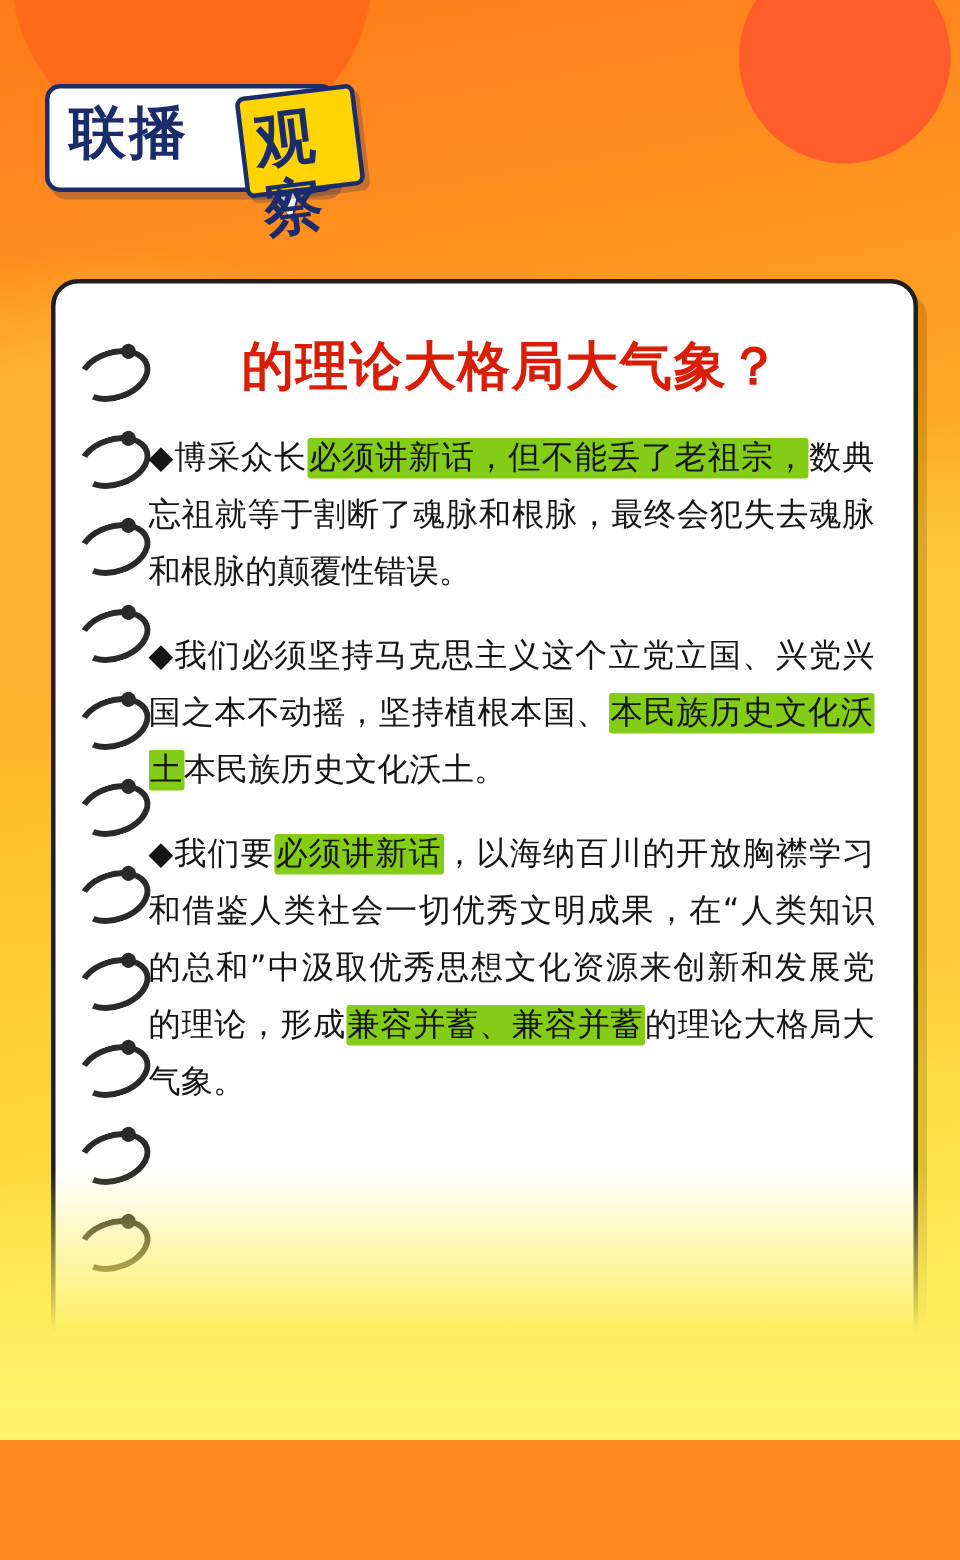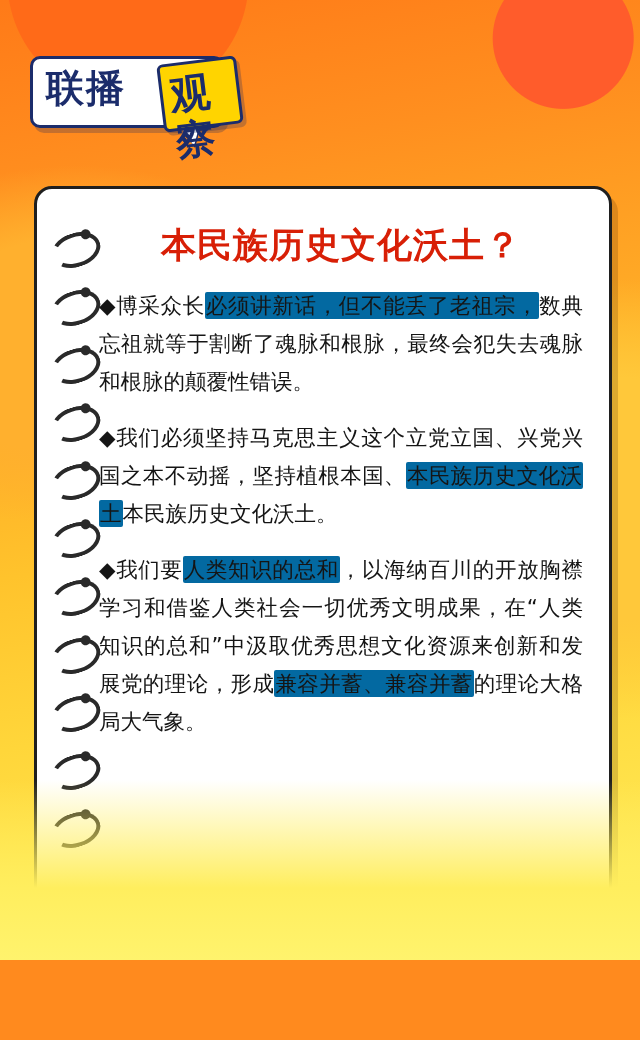--- a/index.html
+++ b/index.html
@@ -165,21 +165,21 @@
     text-align: justify;
   }
   .para.first { text-indent: 2em; margin-bottom: 22px; }
   .u-red {
     background-image: linear-gradient(#e4413a, #e4413a);
     background-repeat: no-repeat;
     background-size: 100% 3px;
     background-position: 0 calc(100% - 4px);
   }
   .hl {
-    background: #0369a1;
+    background: #84cc16;
     padding: 1px 1px;
     border-radius: 2px;
     box-decoration-break: clone;
     -webkit-box-decoration-break: clone;
   }
 
   
   .footer {
     position: absolute;
     left: 0;
@@ -285,33 +285,33 @@
       <div class="ring" style="top:232px"></div>
       <div class="ring" style="top:290px"></div>
       <div class="ring" style="top:348px"></div>
       <div class="ring" style="top:406px"></div>
       <div class="ring" style="top:464px"></div>
       <div class="ring" style="top:522px"></div>
       <div class="ring" style="top:580px"></div>
     </div>
 
     <div class="card-inner">
-      <h1 class="title">本民族历史文化沃土？</h1>
+      <h1 class="title">的理论大格局大气象？</h1>
 
 
       <p class="para">
         <span>◆博采众长</span><span class="hl">必须讲新话，但不能丢了老祖宗，</span><span>数典忘祖就等于割断了魂脉和根脉，最终会犯失去魂脉和根脉的颠覆性错误。</span>
       </p>
 
       <p class="para">
         <span>◆我们必须坚持马克思主义这个立党立国、兴党兴国之本不动摇，坚持植根本国、</span><span class="hl">本民族历史文化沃土</span><span>本民族历史文化沃土。</span>
       </p>
 
       <p class="para">
-        <span>◆我们要</span><span class="hl">人类知识的总和</span><span>，以海纳百川的开放胸襟学习和借鉴人类社会一切优秀文明成果，在“人类知识的总和”中汲取优秀思想文化资源来创新和发展党的理论，形成</span><span class="hl">兼容并蓄、兼容并蓄</span><span>的理论大格局大气象。</span>
+        <span>◆我们要</span><span class="hl">必须讲新话</span><span>，以海纳百川的开放胸襟学习和借鉴人类社会一切优秀文明成果，在“人类知识的总和”中汲取优秀思想文化资源来创新和发展党的理论，形成</span><span class="hl">兼容并蓄、兼容并蓄</span><span>的理论大格局大气象。</span>
       </p>
     </div>
   </div>
 
   <div class="footer">
     <div class="cctv">
       <span class="cctv-word">CCTV</span>
       <span class="cctv-eye">
         <span class="outer"></span>
           <span class="inner"></span>

